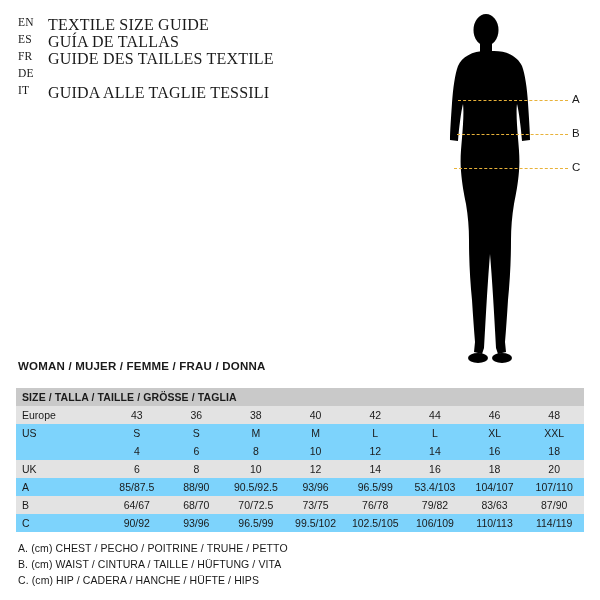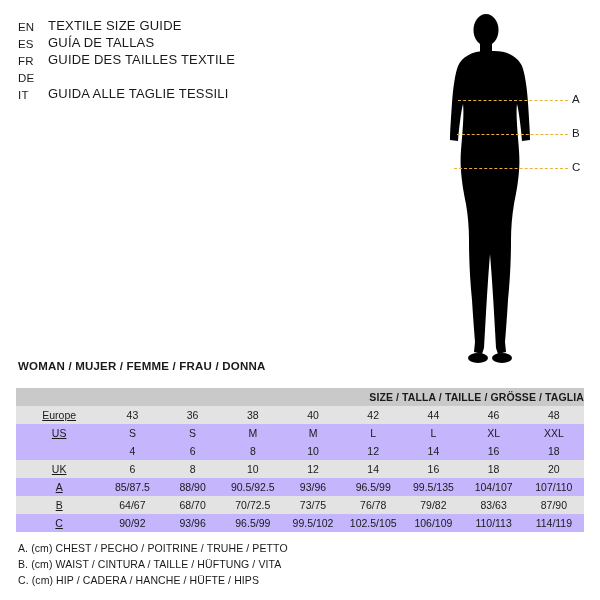--- a/index.html
+++ b/index.html
@@ -23,33 +23,34 @@
 
   
   .lang-block {
     position: absolute;
     left: 18px;
     top: 16px;
     width: 300px;
   }
   .lang-row {
     display: flex;
-    align-items: flex-end;
+    align-items: flex-start;
     height: 17px;
     font-size: 11.5px;
     letter-spacing: 0.2px;
+    font-family: Liberation Serif, serif;
   }
   .lang-code {
     width: 30px;
     flex: 0 0 30px;
     font-size: 11.5px;
     color: #1a1a1a;
   }
   .lang-text {
-    font-size: 13px;
+    font-size: 16px;
     color: #1a1a1a;
     white-space: nowrap;
   }
 
   
   .figure-wrap {
     position: absolute;
     left: 400px;
     top: 8px;
     width: 195px;
@@ -94,36 +95,36 @@
     padding: 0;
     height: 18px;
     line-height: 18px;
     text-align: center;
     font-weight: normal;
     color: #1a1a1a;
     font-size: 10.5px;
   }
   table.size-table th.head-cell {
     background: #c9c9c9;
-    text-align: right;
+    text-align: left;
     padding-left: 6px;
     font-weight: bold;
     font-size: 10.5px;
     letter-spacing: 0.1px;
   }
   table.size-table tr.row-grey td {
     background: #e3e3e3;
   }
   table.size-table tr.row-white td {
-    background: #c4b5fd;
+    background: #7dd3fc;
   }
   table.size-table td.label-cell {
-    text-align: center;
+    text-align: left;
+    padding-left: 6px;
     width: 86px;
-    text-decoration: underline;
   }
   table.size-table td.val-cell {
     width: 60px;
   }
 
   
   .notes {
     position: absolute;
     left: 18px;
     top: 540px;
@@ -270,21 +271,21 @@
         <td class="val-cell">18</td>
         <td class="val-cell">20</td>
       </tr>
       <tr class="row-white">
         <td class="label-cell">A</td>
         <td class="val-cell">85/87.5</td>
         <td class="val-cell">88/90</td>
         <td class="val-cell">90.5/92.5</td>
         <td class="val-cell">93/96</td>
         <td class="val-cell">96.5/99</td>
-        <td class="val-cell">99.5/135</td>
+        <td class="val-cell">53.4/103</td>
         <td class="val-cell">104/107</td>
         <td class="val-cell">107/110</td>
       </tr>
       <tr class="row-grey">
         <td class="label-cell">B</td>
         <td class="val-cell">64/67</td>
         <td class="val-cell">68/70</td>
         <td class="val-cell">70/72.5</td>
         <td class="val-cell">73/75</td>
         <td class="val-cell">76/78</td>

